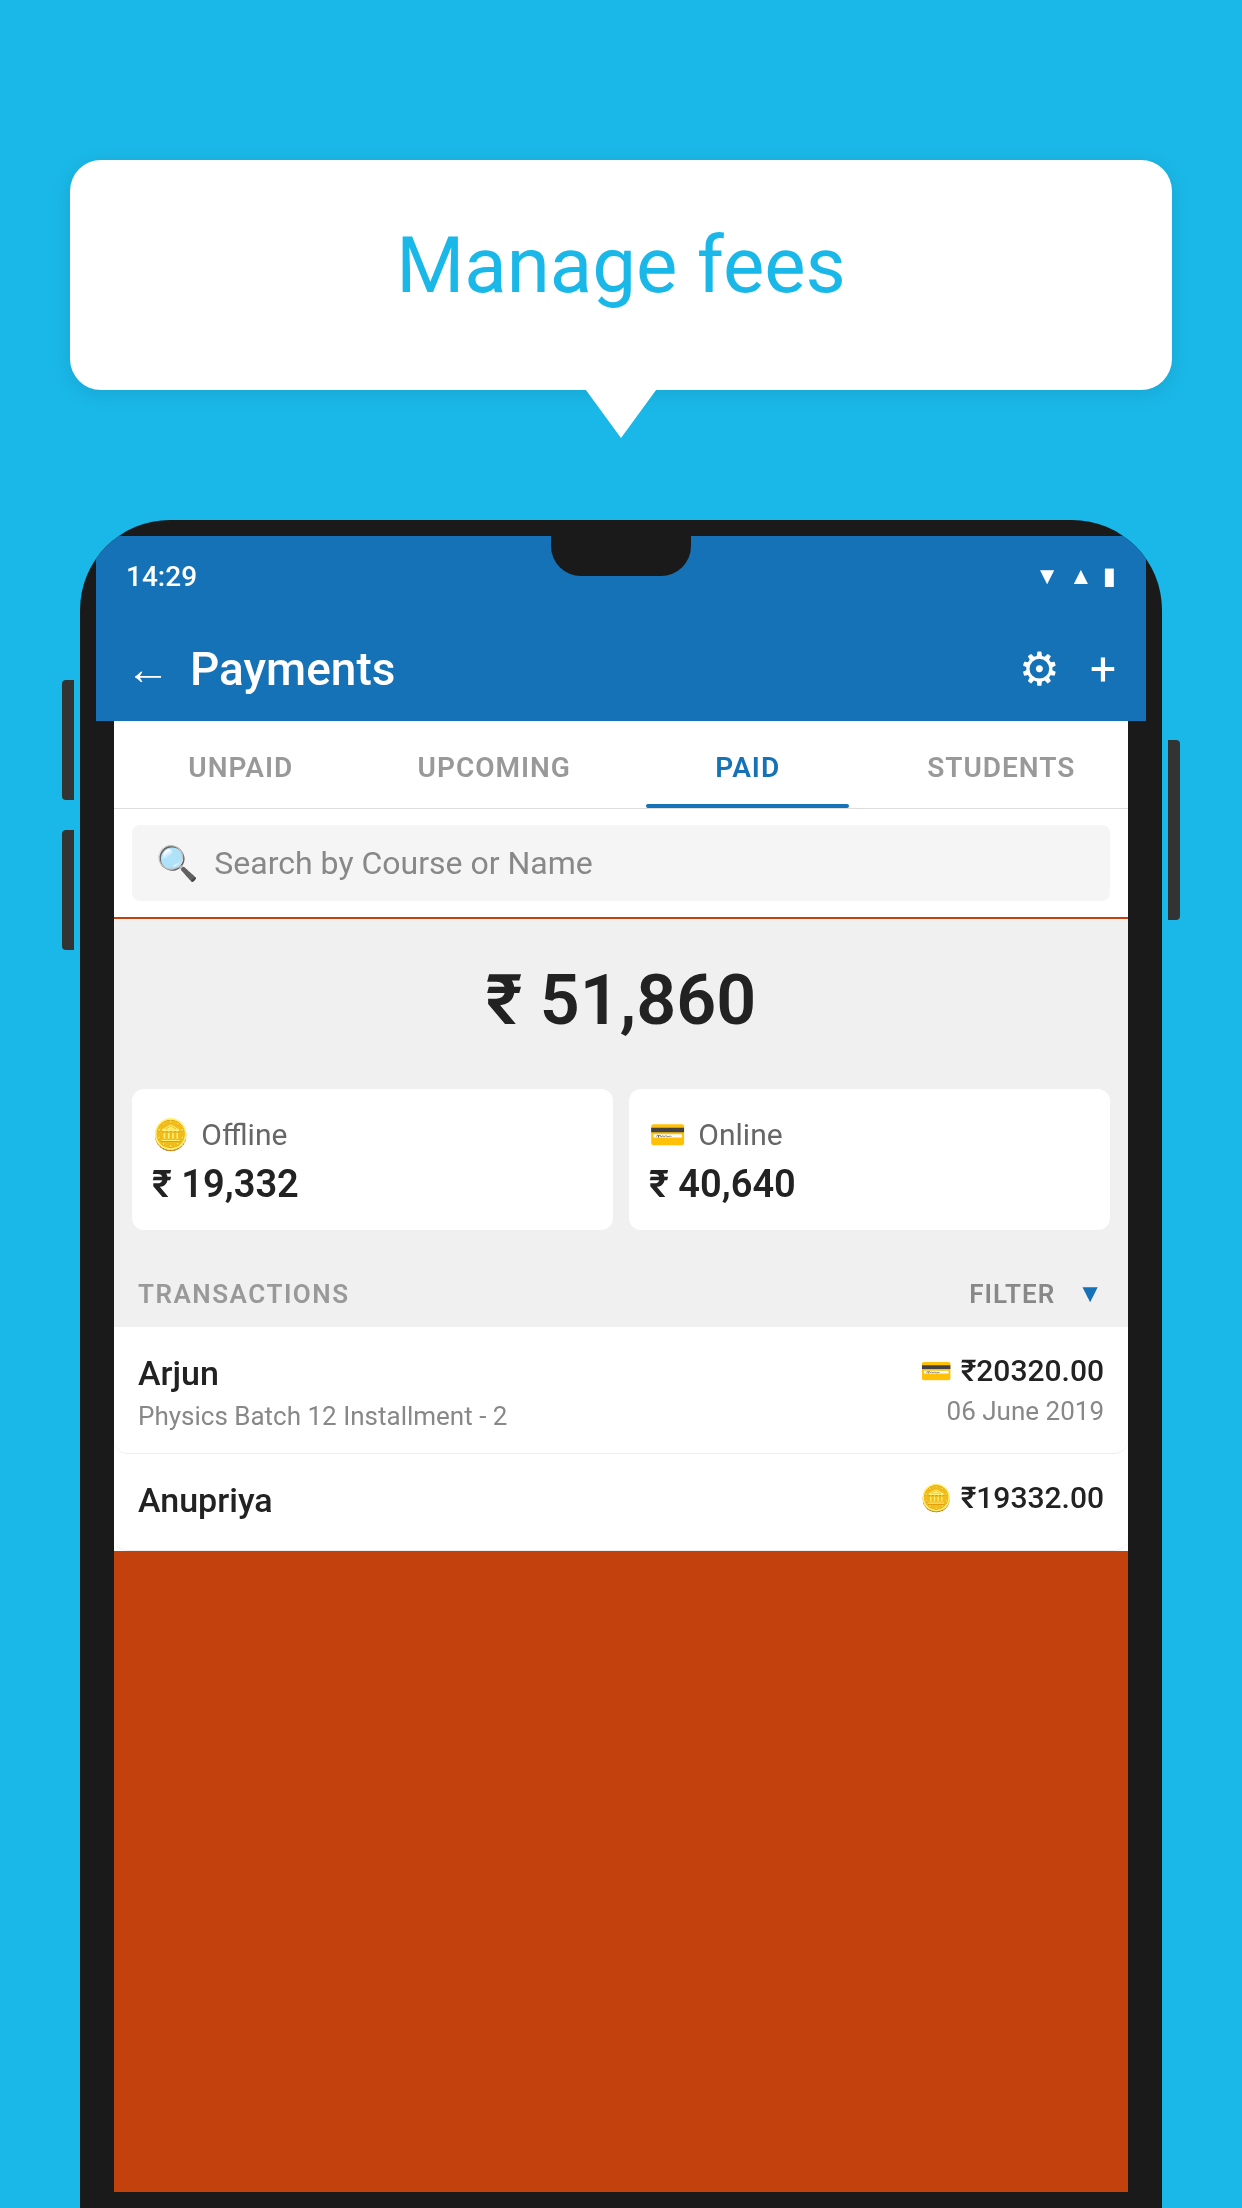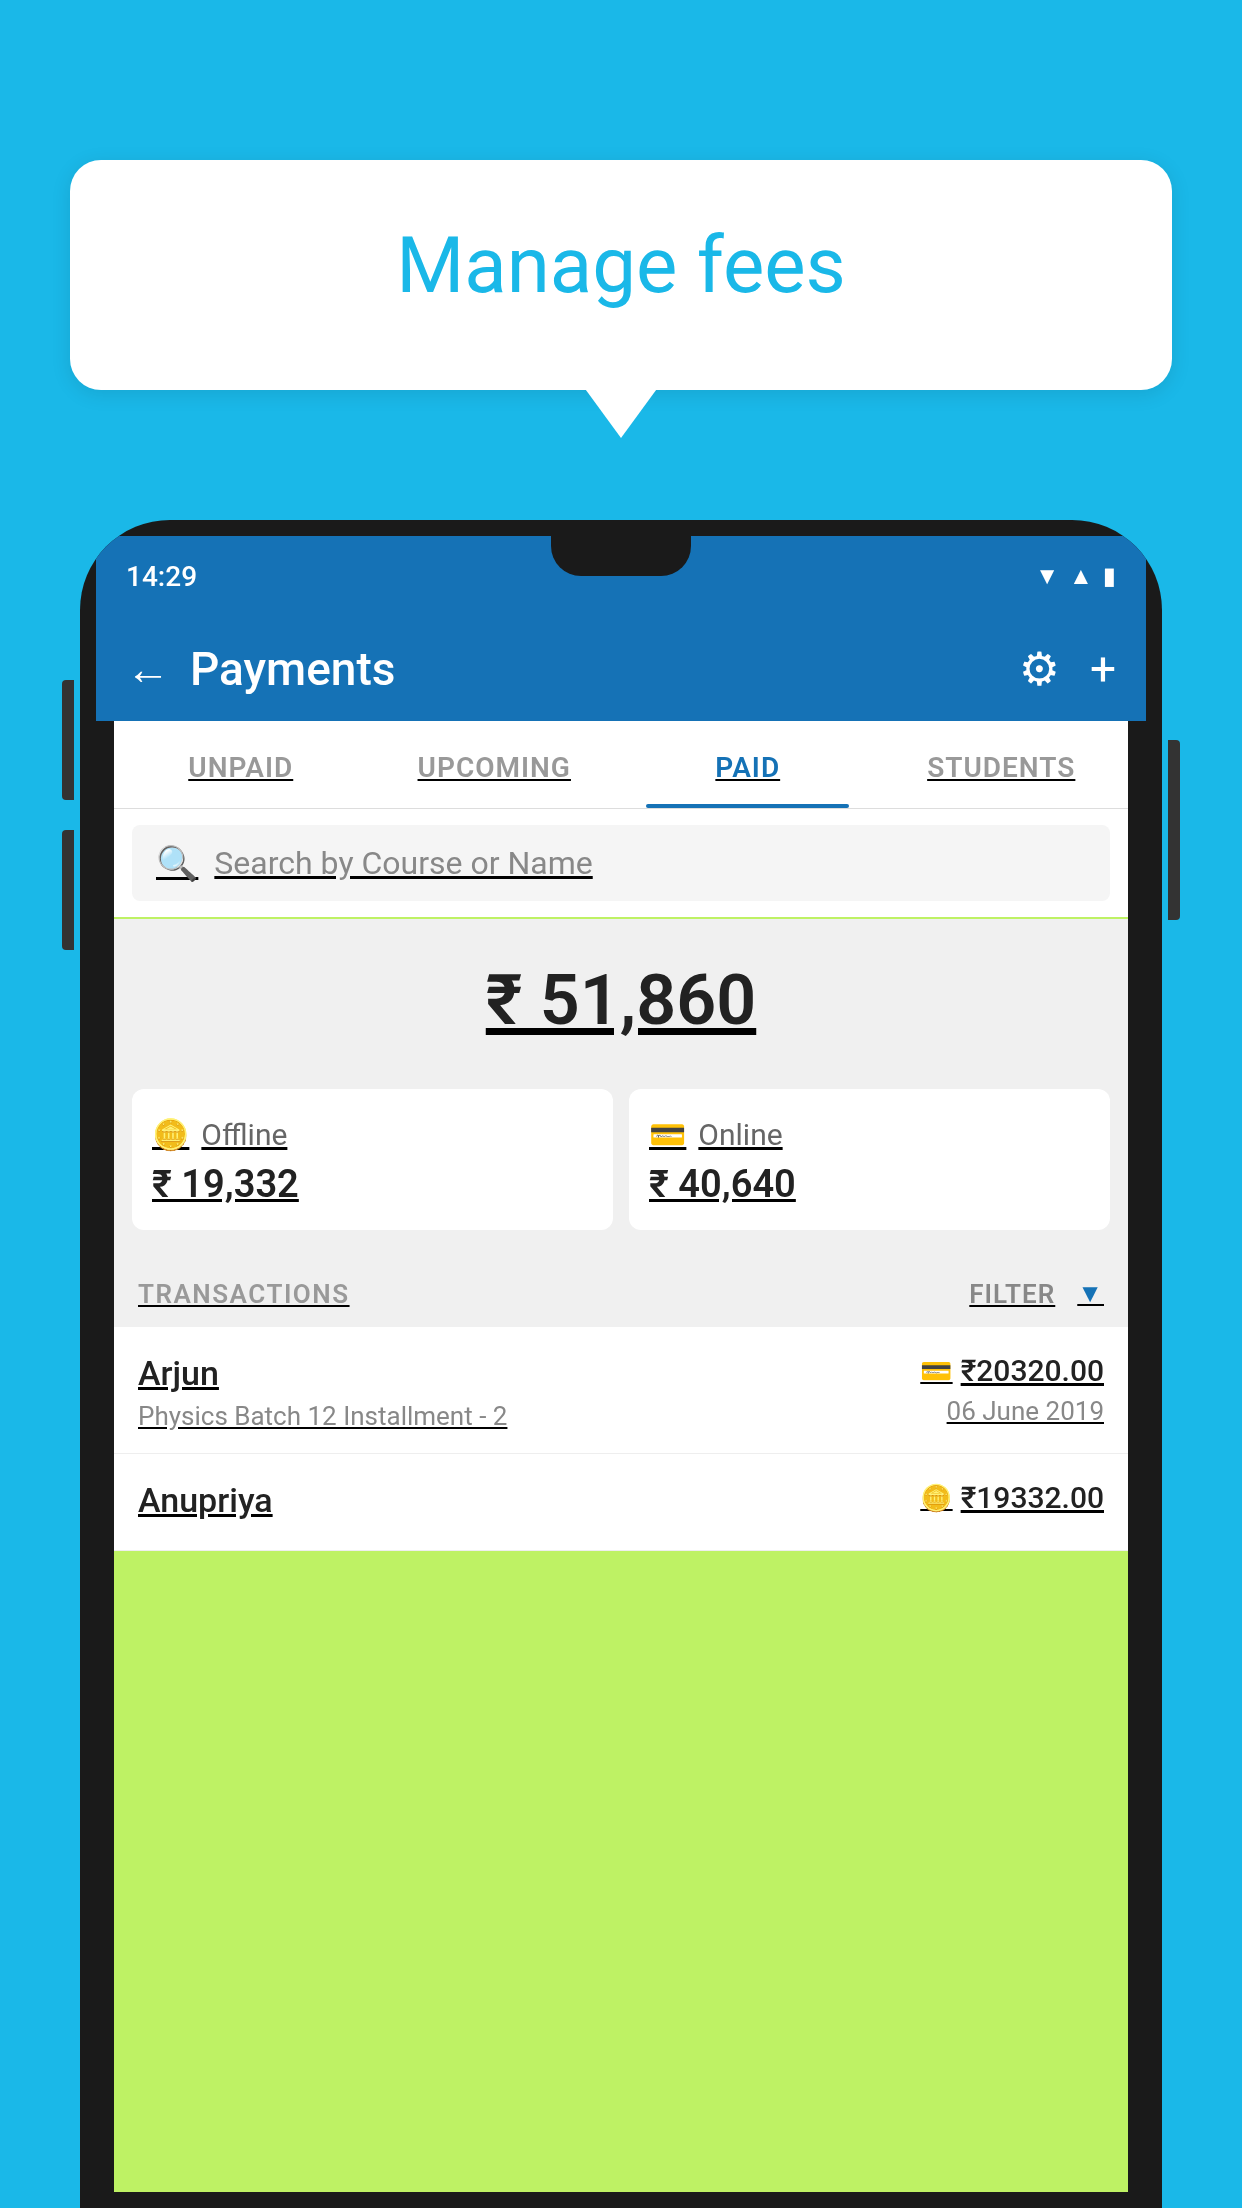--- a/index.html
+++ b/index.html
@@ -127,26 +127,25 @@
       align-items: center;
       gap: 30px;
     }
     .app-bar-icon {
       color: white;
       font-size: 46px;
     }
 
     
     .phone-screen {
-      background: #bef264;
+      background: #c2410c;
       height: calc(100% - 185px);
       border-radius: 0;
       overflow: hidden;
       margin: 0 18px;
-      text-decoration: underline;
     }
 
     
     .tabs-bar {
       background: white;
       display: flex;
       border-bottom: 1px solid #ddd;
     }
     .tab {
       flex: 1;
@@ -279,20 +278,21 @@
     
     .transaction-list {
       background: white;
     }
     .transaction-item {
       padding: 26px 24px 22px;
       border-bottom: 1px solid #eee;
       display: flex;
       justify-content: space-between;
       align-items: flex-start;
+      border-radius: 14px;
     }
     .transaction-left {
       flex: 1;
     }
     .transaction-name {
       font-size: 34px;
       font-weight: 500;
       color: #222;
       margin-bottom: 8px;
     }

